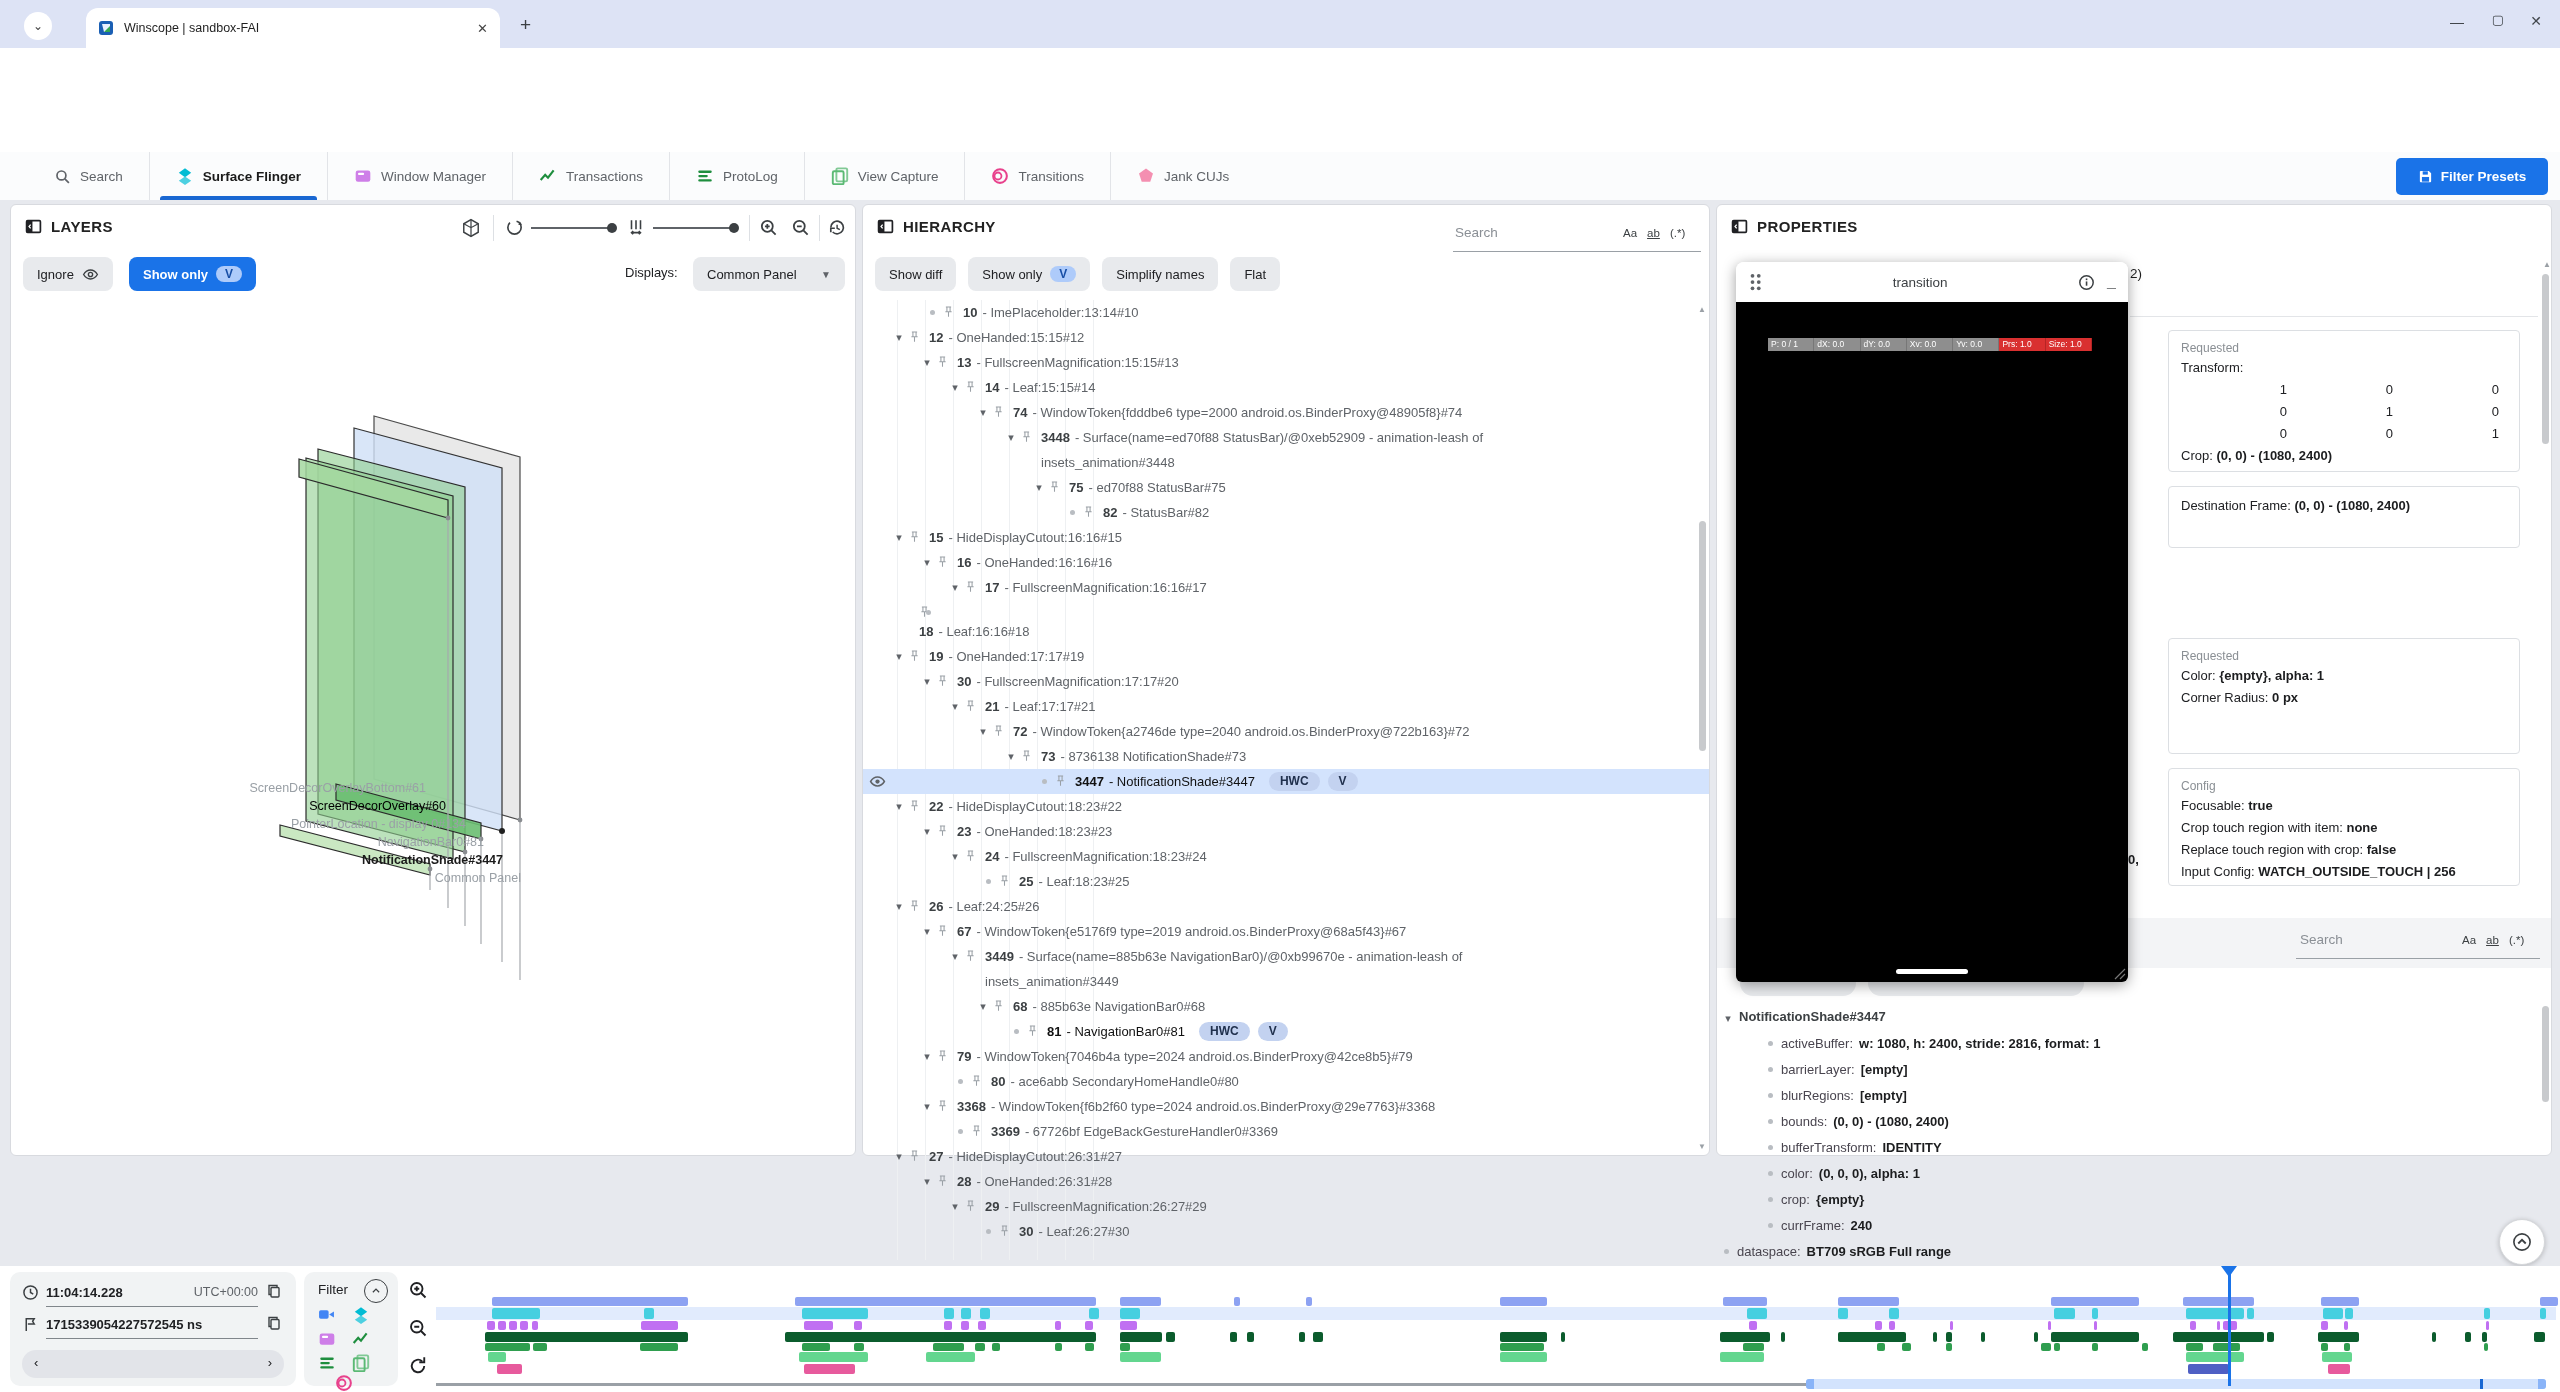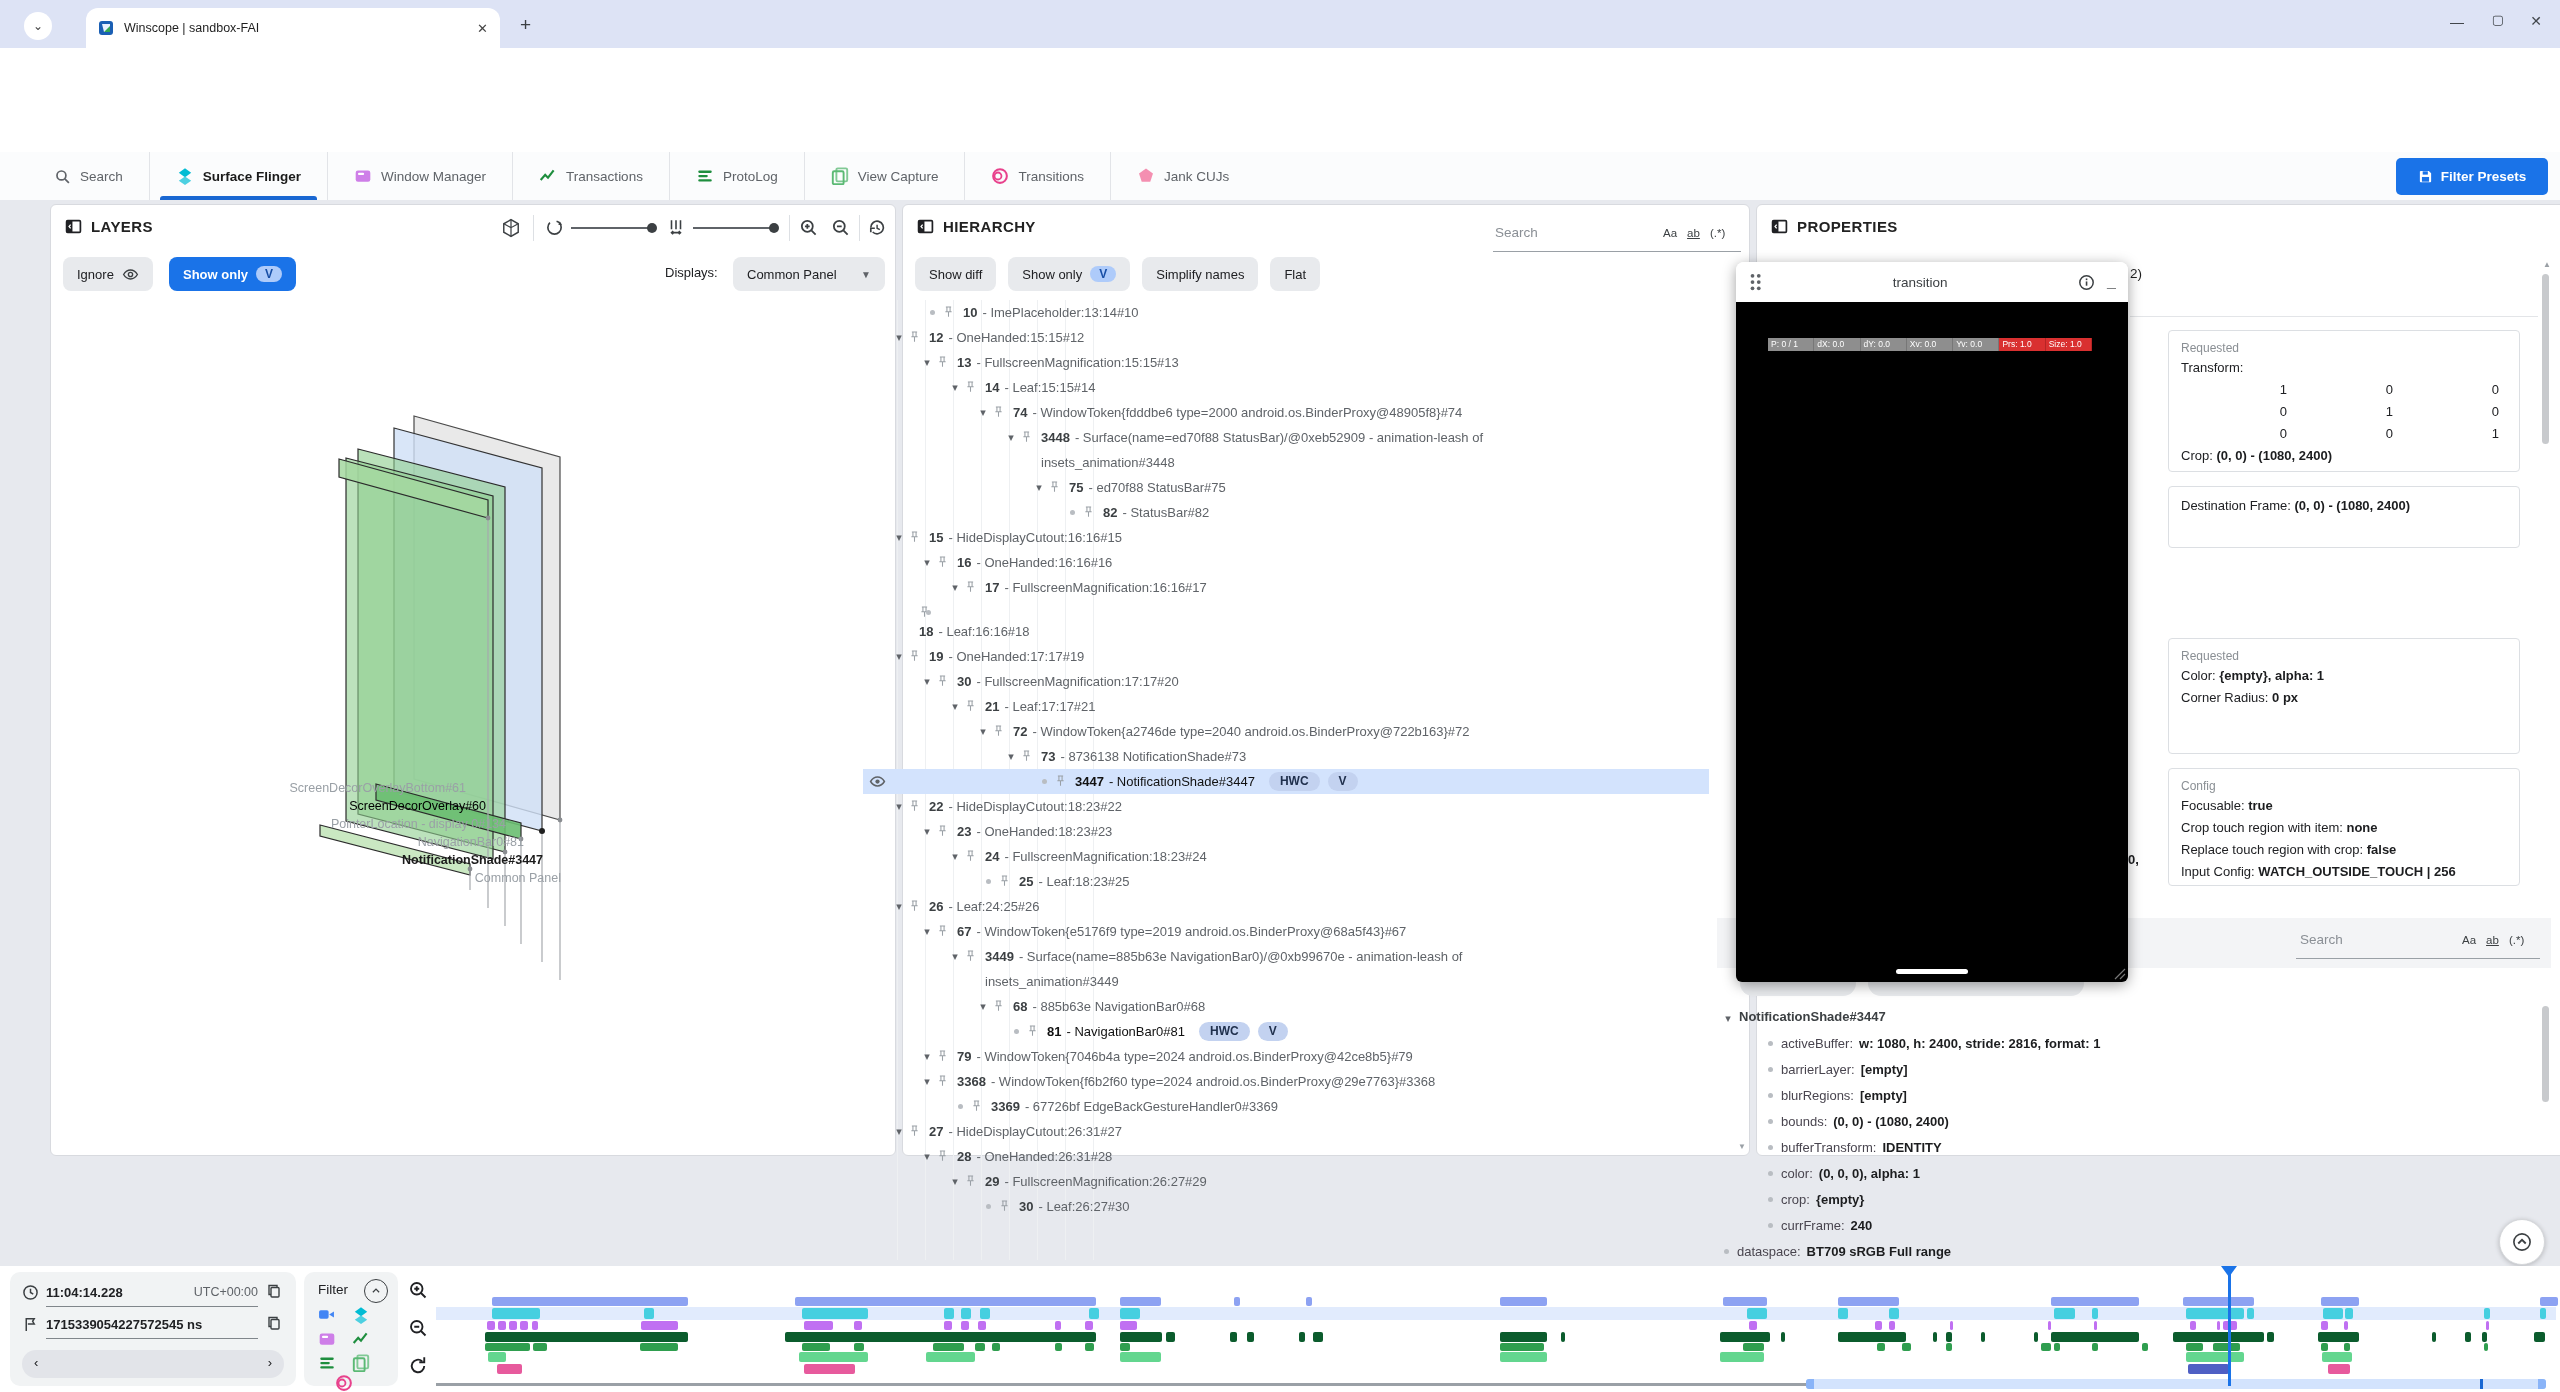--- a/index.html
+++ b/index.html
@@ -22,21 +22,21 @@
   #navrow{position:absolute;left:0;top:152px;width:2560px;height:48px;background:#fbfcfd;border-bottom:1px solid #e4e6ea;}
   #tabs{position:absolute;left:28px;top:152px;height:48px;display:flex;align-items:stretch;}
   .tab{position:relative;display:flex;align-items:center;gap:9px;padding:0 26px;font-size:13.5px;color:#5f6368;cursor:pointer;}
   .tab+.tab{border-left:1px solid #e2e4e8;}
   .tab.active{color:#1b1b1b;font-weight:700;}
   .tab.active .underline{position:absolute;left:10px;right:10px;bottom:0;height:4px;background:#1967d2;border-radius:3px 3px 0 0;}
   #filterpresets{position:absolute;left:2396px;top:158px;width:152px;height:37px;background:#1a73e8;color:#fff;
        border-radius:5px;display:flex;align-items:center;justify-content:center;gap:8px;font-size:13.5px;font-weight:600;}
   
   #workspace{position:absolute;left:0;top:200px;width:2560px;height:1066px;background:#e7e9ee;}
-  .panel{position:absolute;top:204px;height:952px;background:#fff;border:1px solid #d8dadf;border-radius:6px;box-sizing:border-box;margin-left:40px;}
+  .panel{position:absolute;top:204px;height:952px;background:#fff;border:1px solid #d8dadf;border-radius:6px;box-sizing:border-box;}
   .ph{position:absolute;top:13px;left:14px;display:flex;align-items:center;gap:9px;font-size:15px;font-weight:700;
       letter-spacing:.4px;color:#222;}
   .pill{position:absolute;display:flex;align-items:center;gap:8px;background:#e8eaed;border-radius:8px;height:34px;
         padding:0 14px;font-size:13px;color:#202124;box-sizing:border-box;}
   .bluebtn{background:#1a73e8;color:#fff;font-weight:600;}
   .chipV{background:#aecbfa;color:#174ea6;border-radius:10px;padding:1px 9px;font-size:12px;font-weight:700;}
   .searchline{position:absolute;border-bottom:1.5px solid #9aa0a6;}
   .searchph{position:absolute;font-size:13.5px;color:#8a8f95;}
   .searchopts{position:absolute;display:flex;gap:10px;font-size:11.5px;color:#3c4043;align-items:center;}
   .searchopts .u{text-decoration:underline;}
@@ -749,20 +749,29 @@
         <span class="chip">V</span>
       </div>
       <div class="trow" style="padding-left: 54px;">
         <span class="arr">▾</span>
         <span class="pin">
           <svg viewBox="0 0 12 16" width="11" height="14">
             <path d="M3 2.2h6M4.2 2.2v5.6M7.8 2.2v5.6M2.4 7.8h7.2M6 7.8v5.6" stroke="#9aa0a6" stroke-width="1.2" fill="none"></path>
           </svg>
         </span>
         <span class="tlab"><b>79</b>- WindowToken{7046b4a type=2024 android.os.BinderProxy@42ce8b5}#79</span>
+      </div>
+      <div class="trow" style="padding-left: 88px;">
+        <span class="dotb"></span>
+        <span class="pin">
+          <svg viewBox="0 0 12 16" width="11" height="14">
+            <path d="M3 2.2h6M4.2 2.2v5.6M7.8 2.2v5.6M2.4 7.8h7.2M6 7.8v5.6" stroke="#9aa0a6" stroke-width="1.2" fill="none"></path>
+          </svg>
+        </span>
+        <span class="tlab"><b>80</b>- ace6abb SecondaryHomeHandle0#80</span>
       </div>
       <div class="trow" style="padding-left: 54px;">
         <span class="arr">▾</span>
         <span class="pin">
           <svg viewBox="0 0 12 16" width="11" height="14">
             <path d="M3 2.2h6M4.2 2.2v5.6M7.8 2.2v5.6M2.4 7.8h7.2M6 7.8v5.6" stroke="#9aa0a6" stroke-width="1.2" fill="none"></path>
           </svg>
         </span>
         <span class="tlab"><b>3368</b>- WindowToken{f6b2f60 type=2024 android.os.BinderProxy@29e7763}#3368</span>
       </div>

